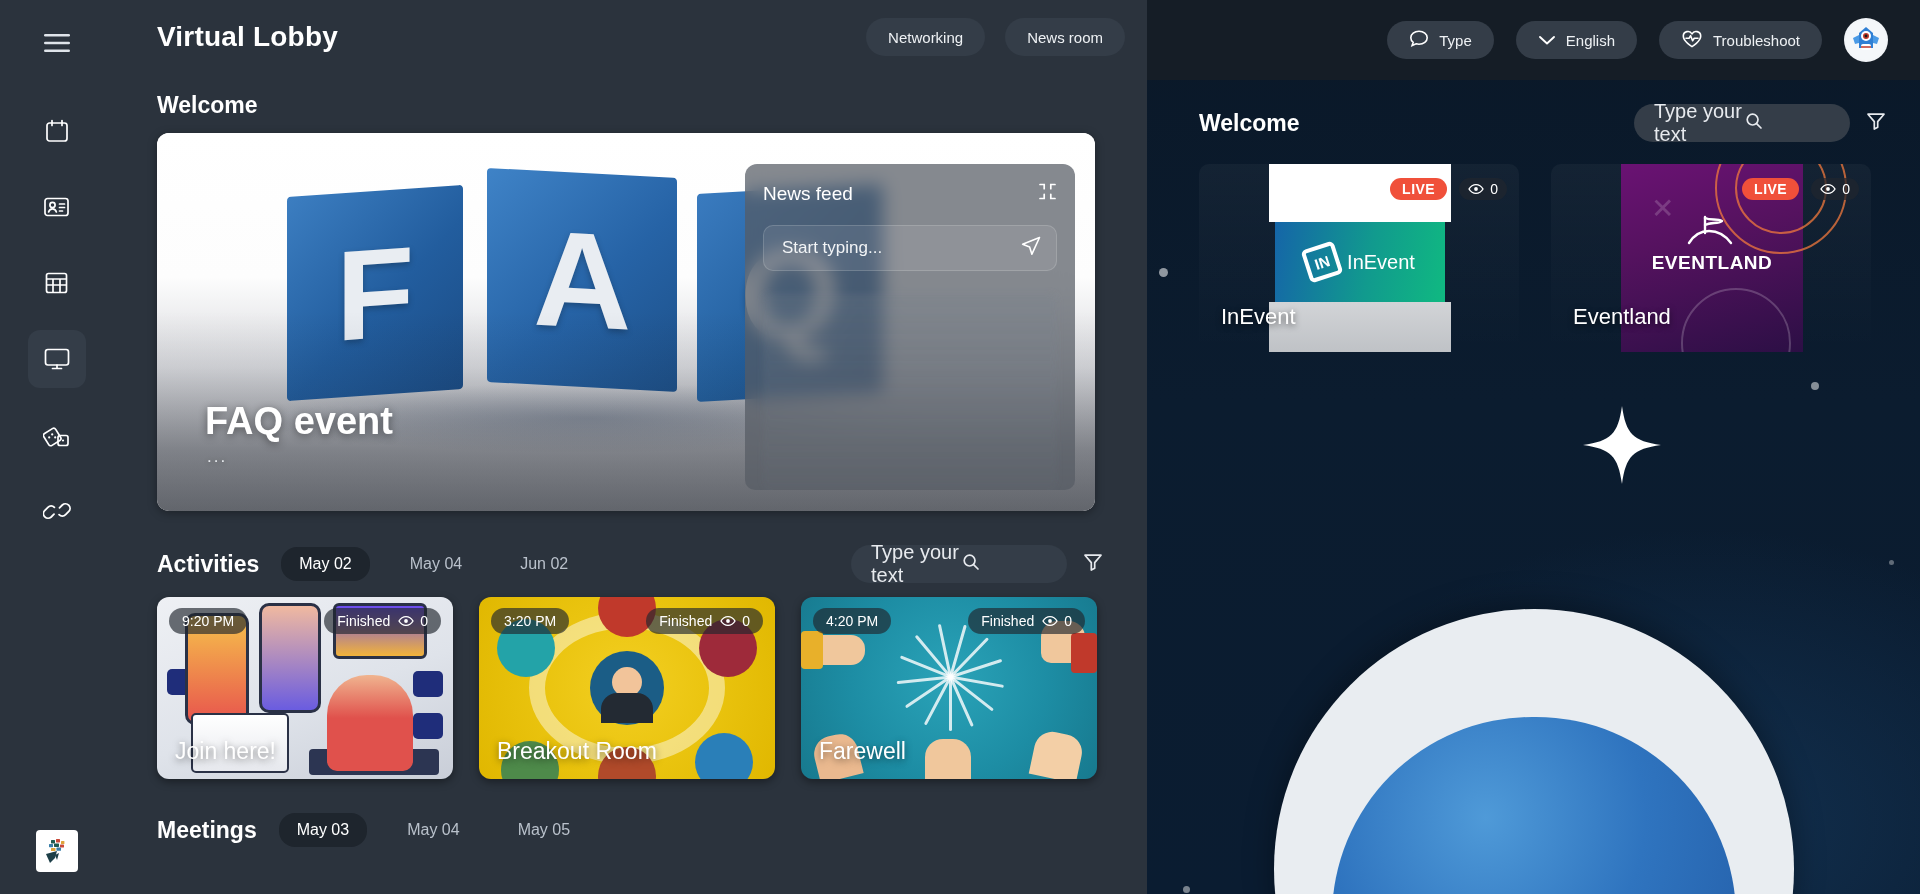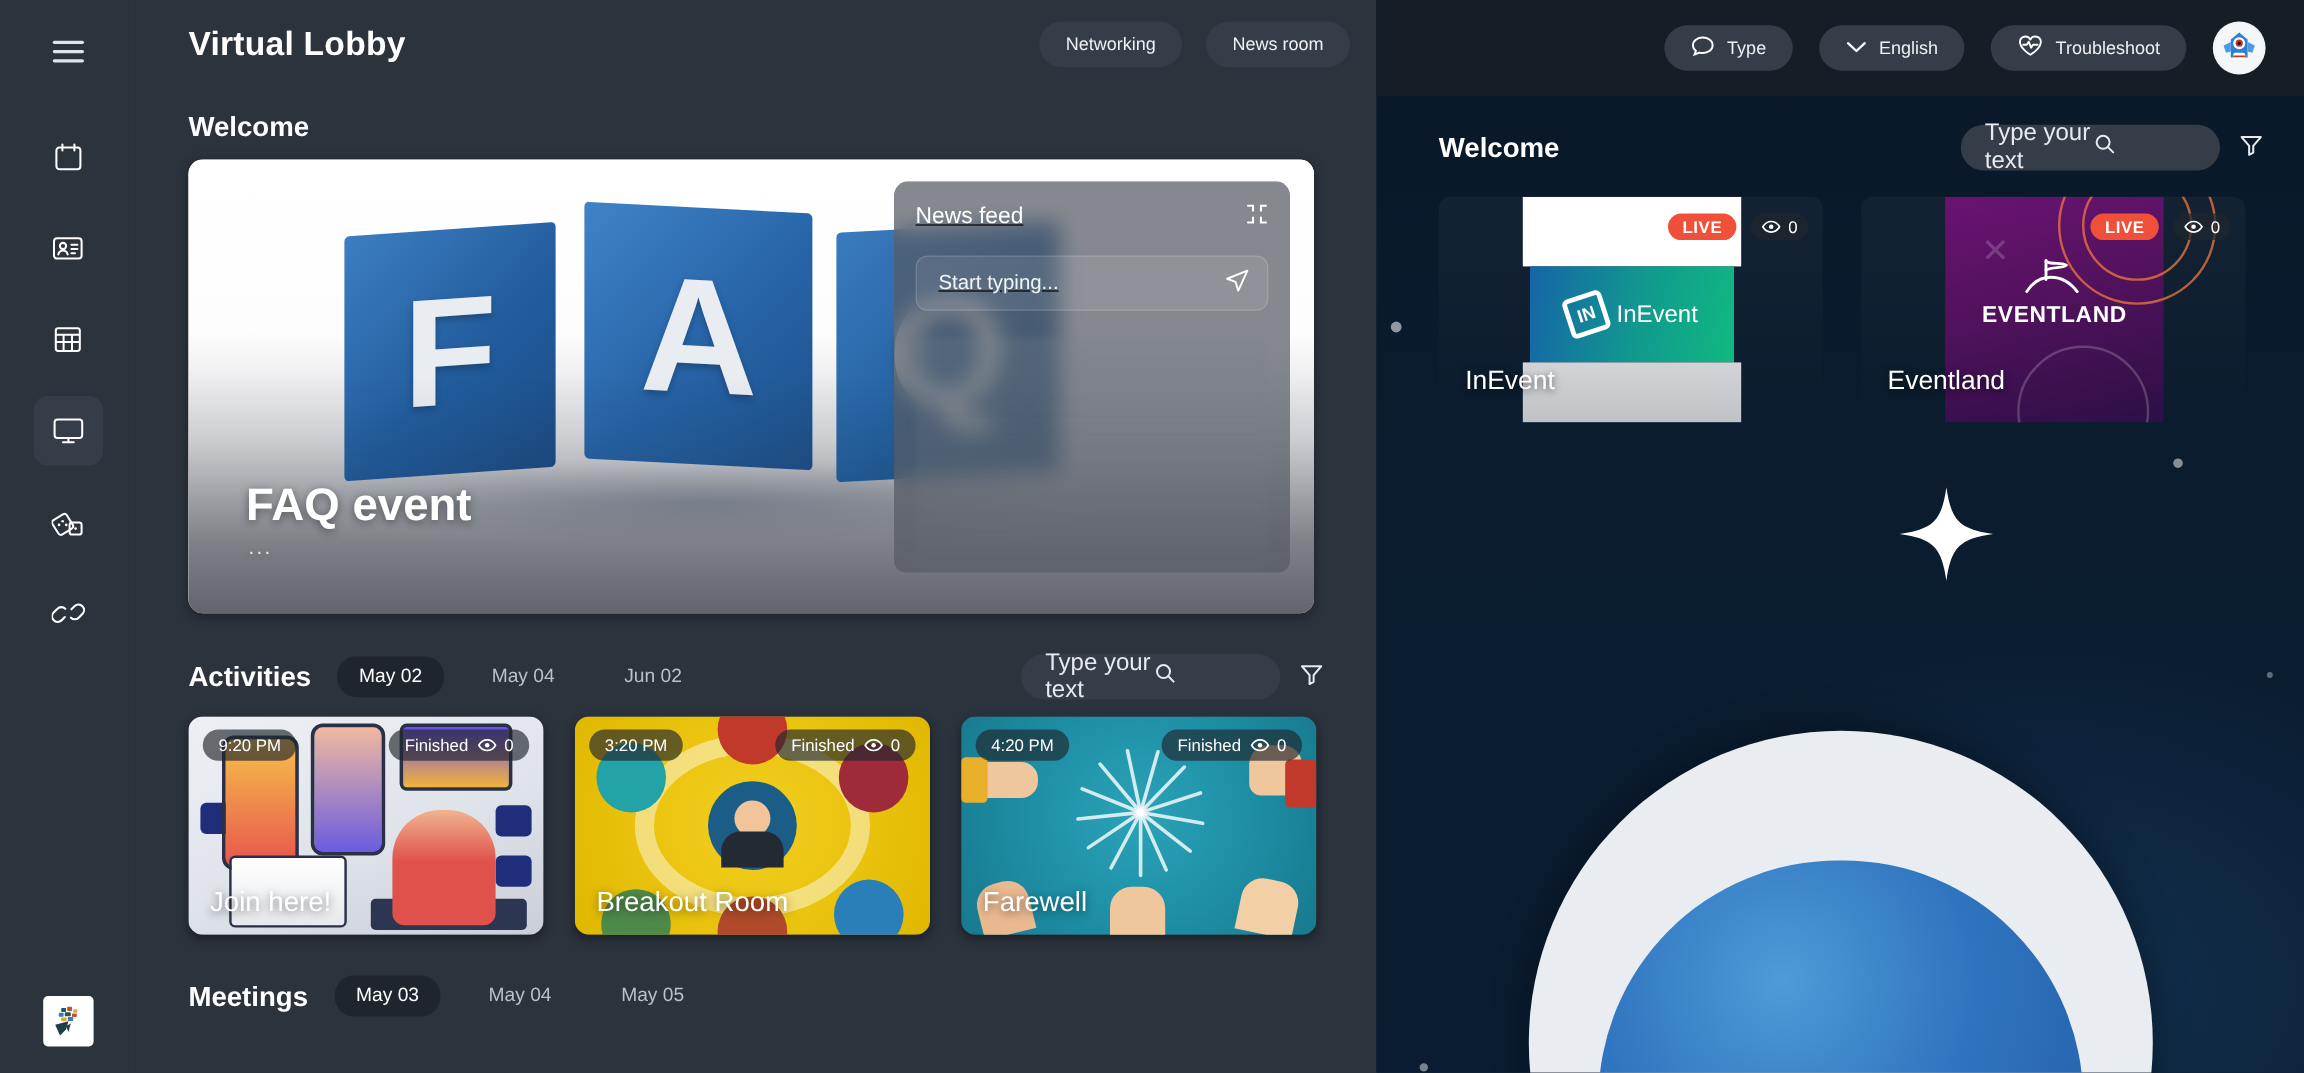--- a/index.html
+++ b/index.html
@@ -121,29 +121,28 @@
     text-shadow: 0 2px 8px rgba(0,0,0,.45);
   }
   .hero-sub {
     position: absolute; left: 50px; bottom: 44px;
     font-size: 17px; color: #e7eaee; letter-spacing: 2px;
     text-shadow: 0 1px 5px rgba(0,0,0,.45);
   }
 
   
   .newsfeed {
-    position: absolute; right: 20px; top: 18px;
+    position: absolute; right: 20px; top: 31px;
     width: 330px; height: 326px;
     border-radius: 12px 12px 10px 10px;
     background: rgba(86,92,100,.72);
     backdrop-filter: blur(9px);
     -webkit-backdrop-filter: blur(9px);
     padding: 18px 18px 0 18px;
     overflow: hidden;
-    text-decoration: underline;
   }
   .nf-head { display: flex; align-items: center; }
   .nf-title { color: #ffffff; font-size: 19px; font-weight: 500; }
   .nf-collapse { margin-left: auto; cursor: pointer; }
   .nf-input {
     margin-top: 20px;
     height: 46px;
     border-radius: 10px;
     background: rgba(255,255,255,.08);
     border: 1px solid rgba(255,255,255,.16);

